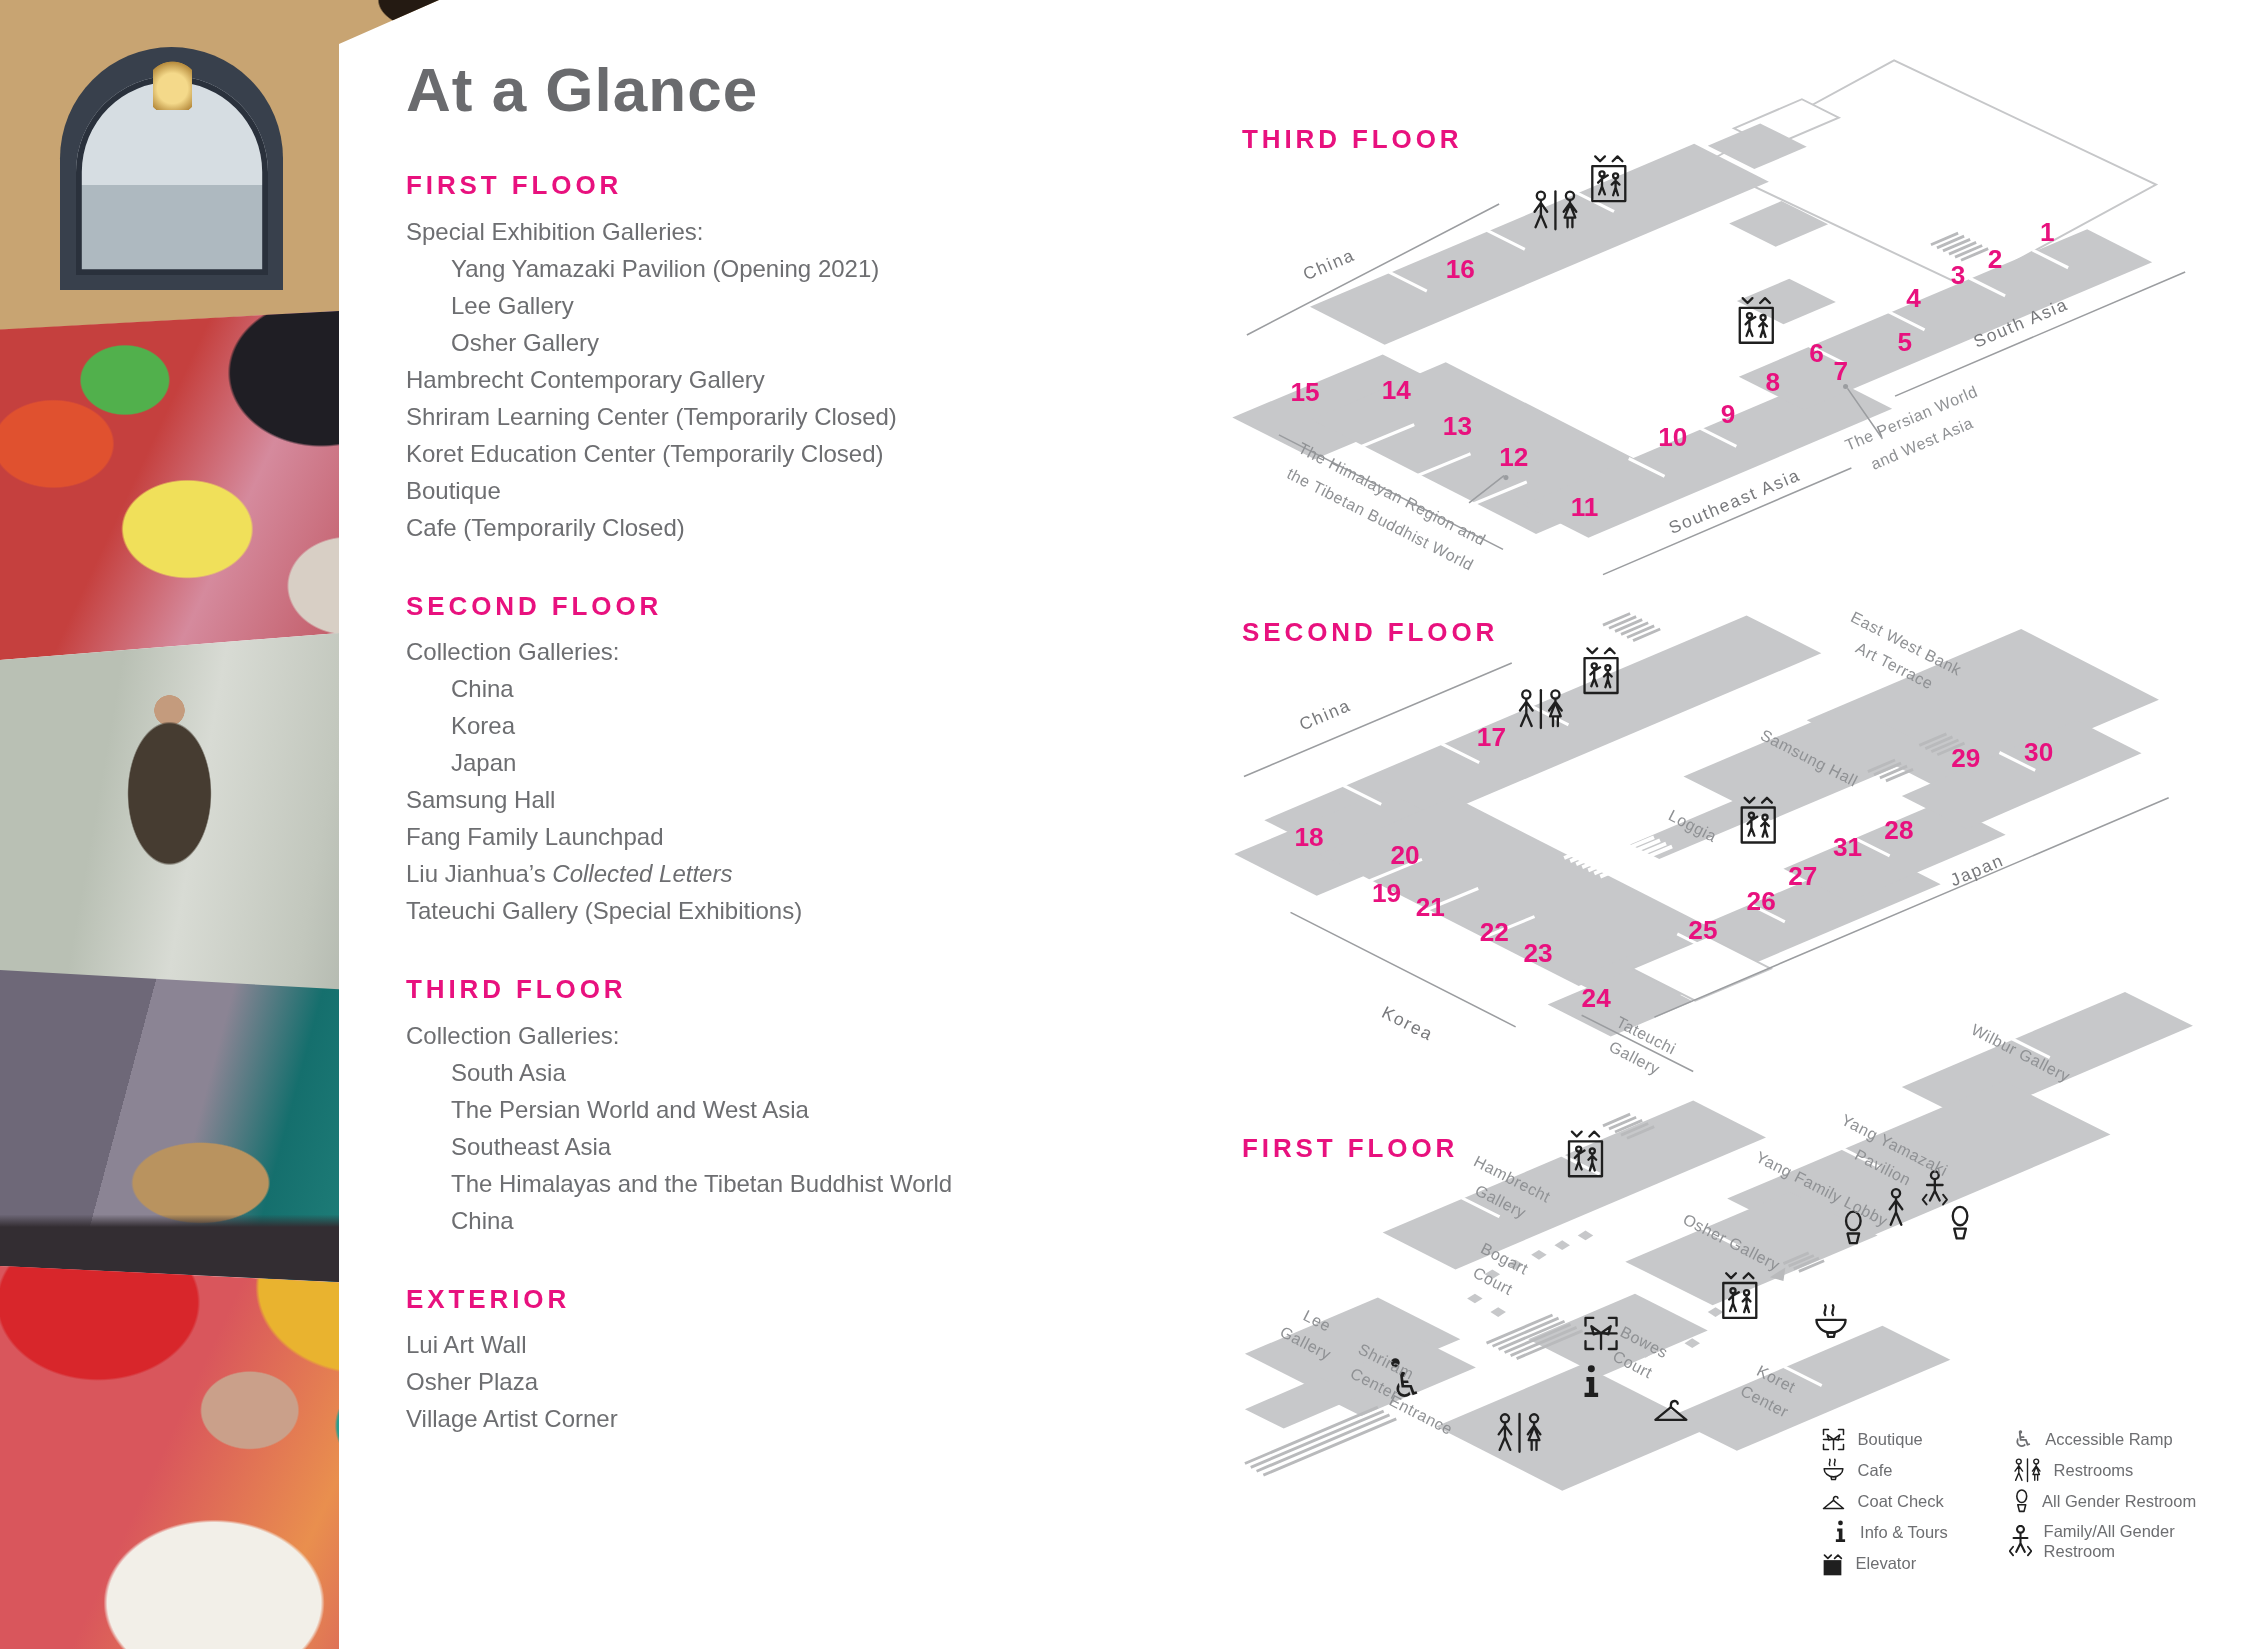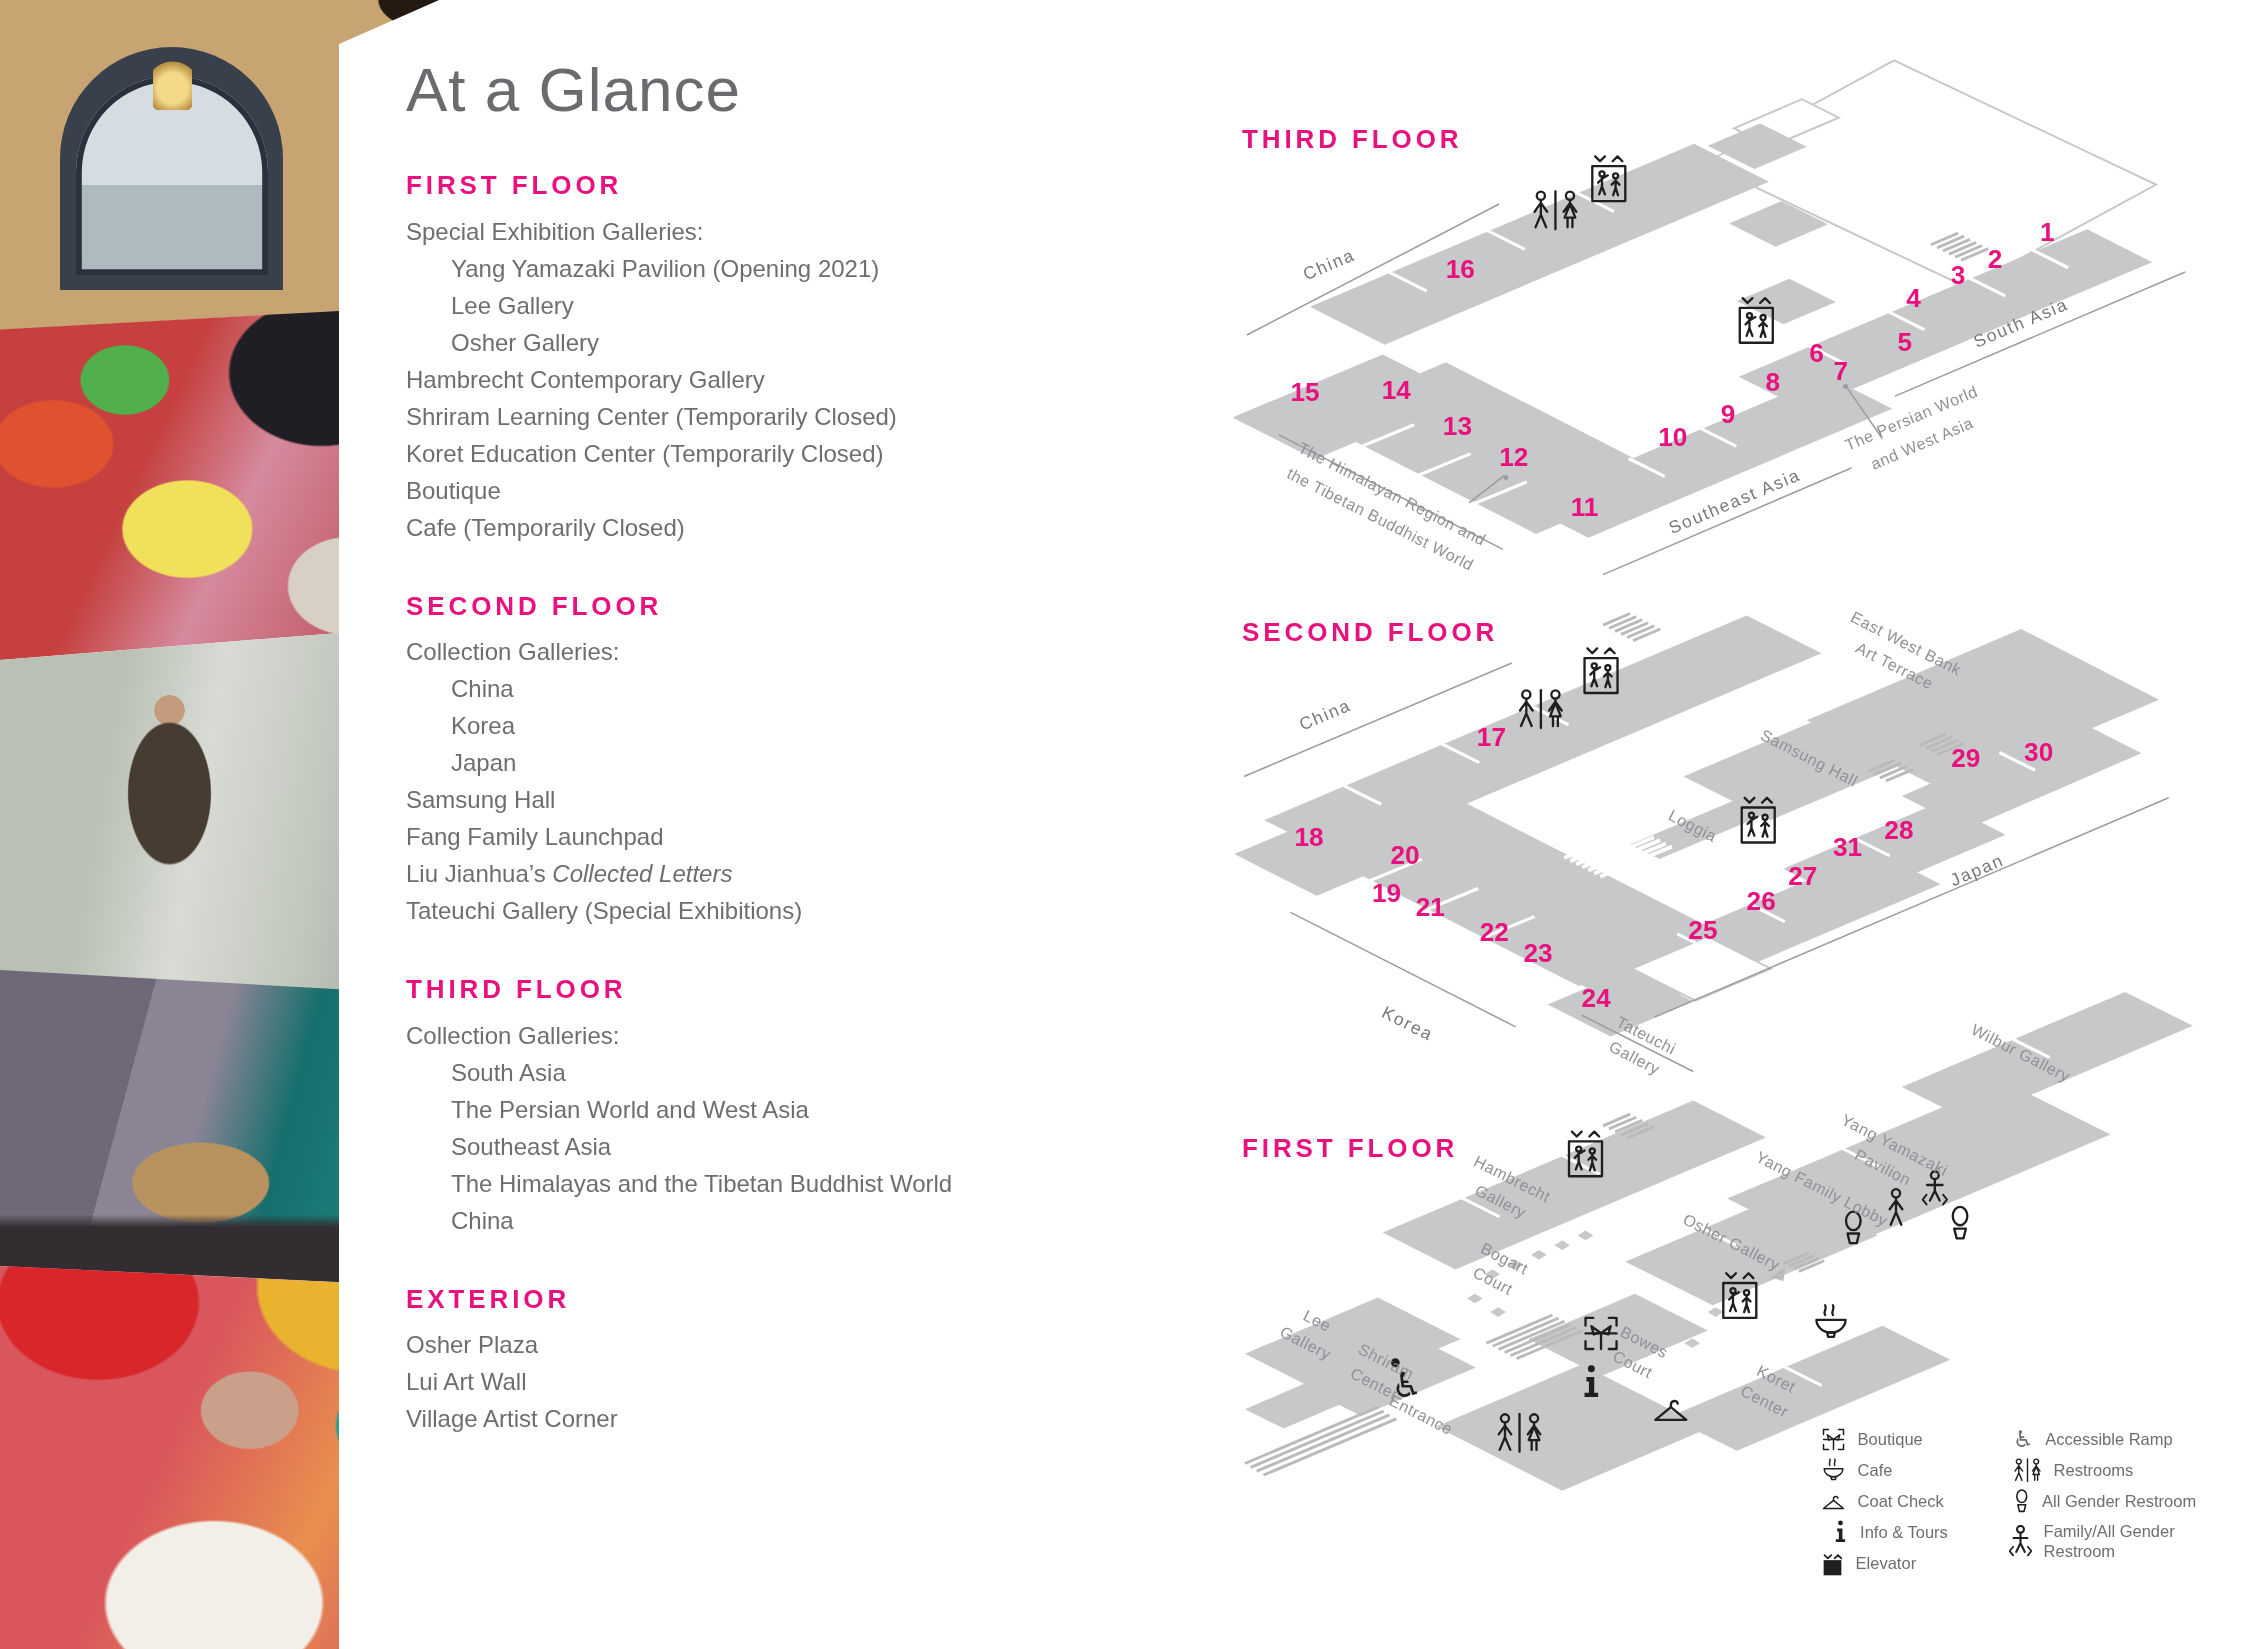--- a/index.html
+++ b/index.html
@@ -43,21 +43,21 @@
       radial-gradient(146px 112px at 22% 10%,#d8262b 0 68%,transparent 70%),
       radial-gradient(184px 146px at 82% 6%,#e9b32f 0 58%,transparent 60%),
       radial-gradient(126px 92px at 92% 42%,#2a9d8f 0 58%,transparent 60%),
       radial-gradient(92px 73px at 56% 38%,#caa08a 0 52%,transparent 54%),
       radial-gradient(194px 146px at 48% 88%,#f2efe8 0 55%,transparent 57%),
       linear-gradient(115deg,#d9565c 0 40%,#e98f4e 70%,#d04a62 100%);
       clip-path:polygon(0px 1.9px,339px 18.4px,339px 385px,0px 385px);}
 
   
   .lists{position:absolute;left:406px;top:54px;width:660px;}
-  h1{font-size:62px;font-weight:400;color:#6a6b6e;letter-spacing:1px;margin:0;}
+  h1{font-size:62px;font-weight:700;color:#6a6b6e;letter-spacing:1px;margin:0;}
   .sec{margin-top:45px;}
   .sec-h{font-size:26px;font-weight:bold;letter-spacing:3.9px;margin-bottom:11.6px;}
   .li{font-size:24px;line-height:37px;color:#6d6e71;}
   .ind{padding-left:45px;}
   .it{font-style:italic;}
 
   
   .map-h{position:absolute;font-size:26px;font-weight:bold;letter-spacing:3.9px;}
   .mh3{left:1242px;top:124px;}
   .mh2{left:1242px;top:617px;}
@@ -132,22 +132,22 @@
     <div class="li">Collection Galleries:</div>
     <div class="li ind">South Asia</div>
     <div class="li ind">The Persian World and West Asia</div>
     <div class="li ind">Southeast Asia</div>
     <div class="li ind">The Himalayas and the Tibetan Buddhist World</div>
     <div class="li ind">China</div>
   </div>
 
   <div class="sec">
     <div class="sec-h accent" style="color: rgb(232, 17, 126);">EXTERIOR</div>
+    <div class="li">Lui Art Wall</div>
     <div class="li">Osher Plaza</div>
-    <div class="li">Lui Art Wall</div>
     <div class="li">Village Artist Corner</div>
   </div>
 </div>
 
 <div class="map-h mh3 accent" style="color: rgb(232, 17, 126);">THIRD FLOOR</div>
 <div class="map-h mh2 accent" style="color: rgb(232, 17, 126);">SECOND FLOOR</div>
 <div class="map-h mh1 accent" style="color: rgb(232, 17, 126);">FIRST FLOOR</div>
 
 <svg id="maps" width="2256" height="1650" viewBox="0 0 2325 1700">
   <defs>

